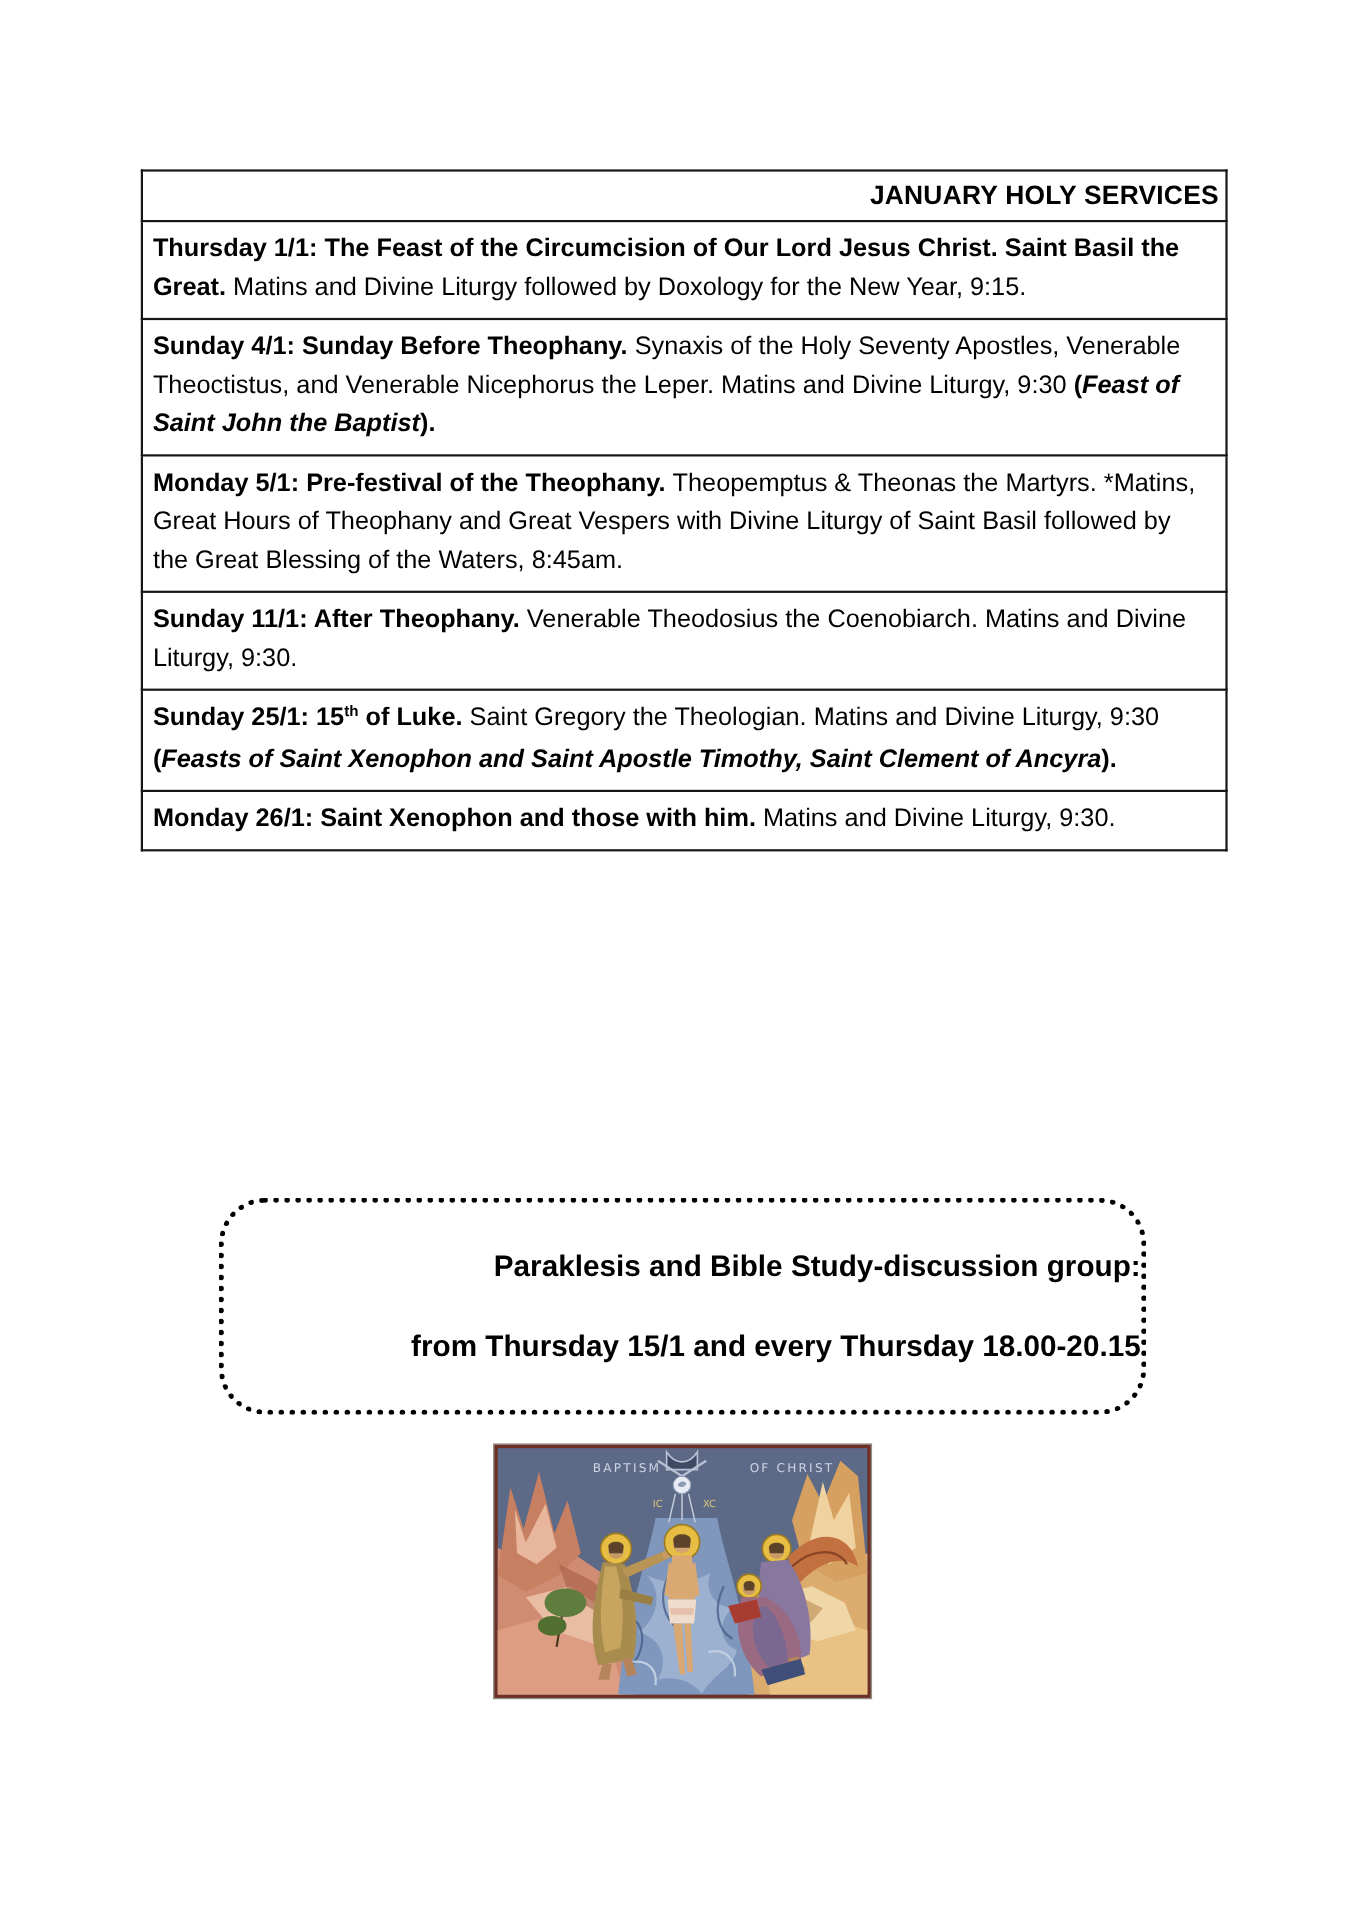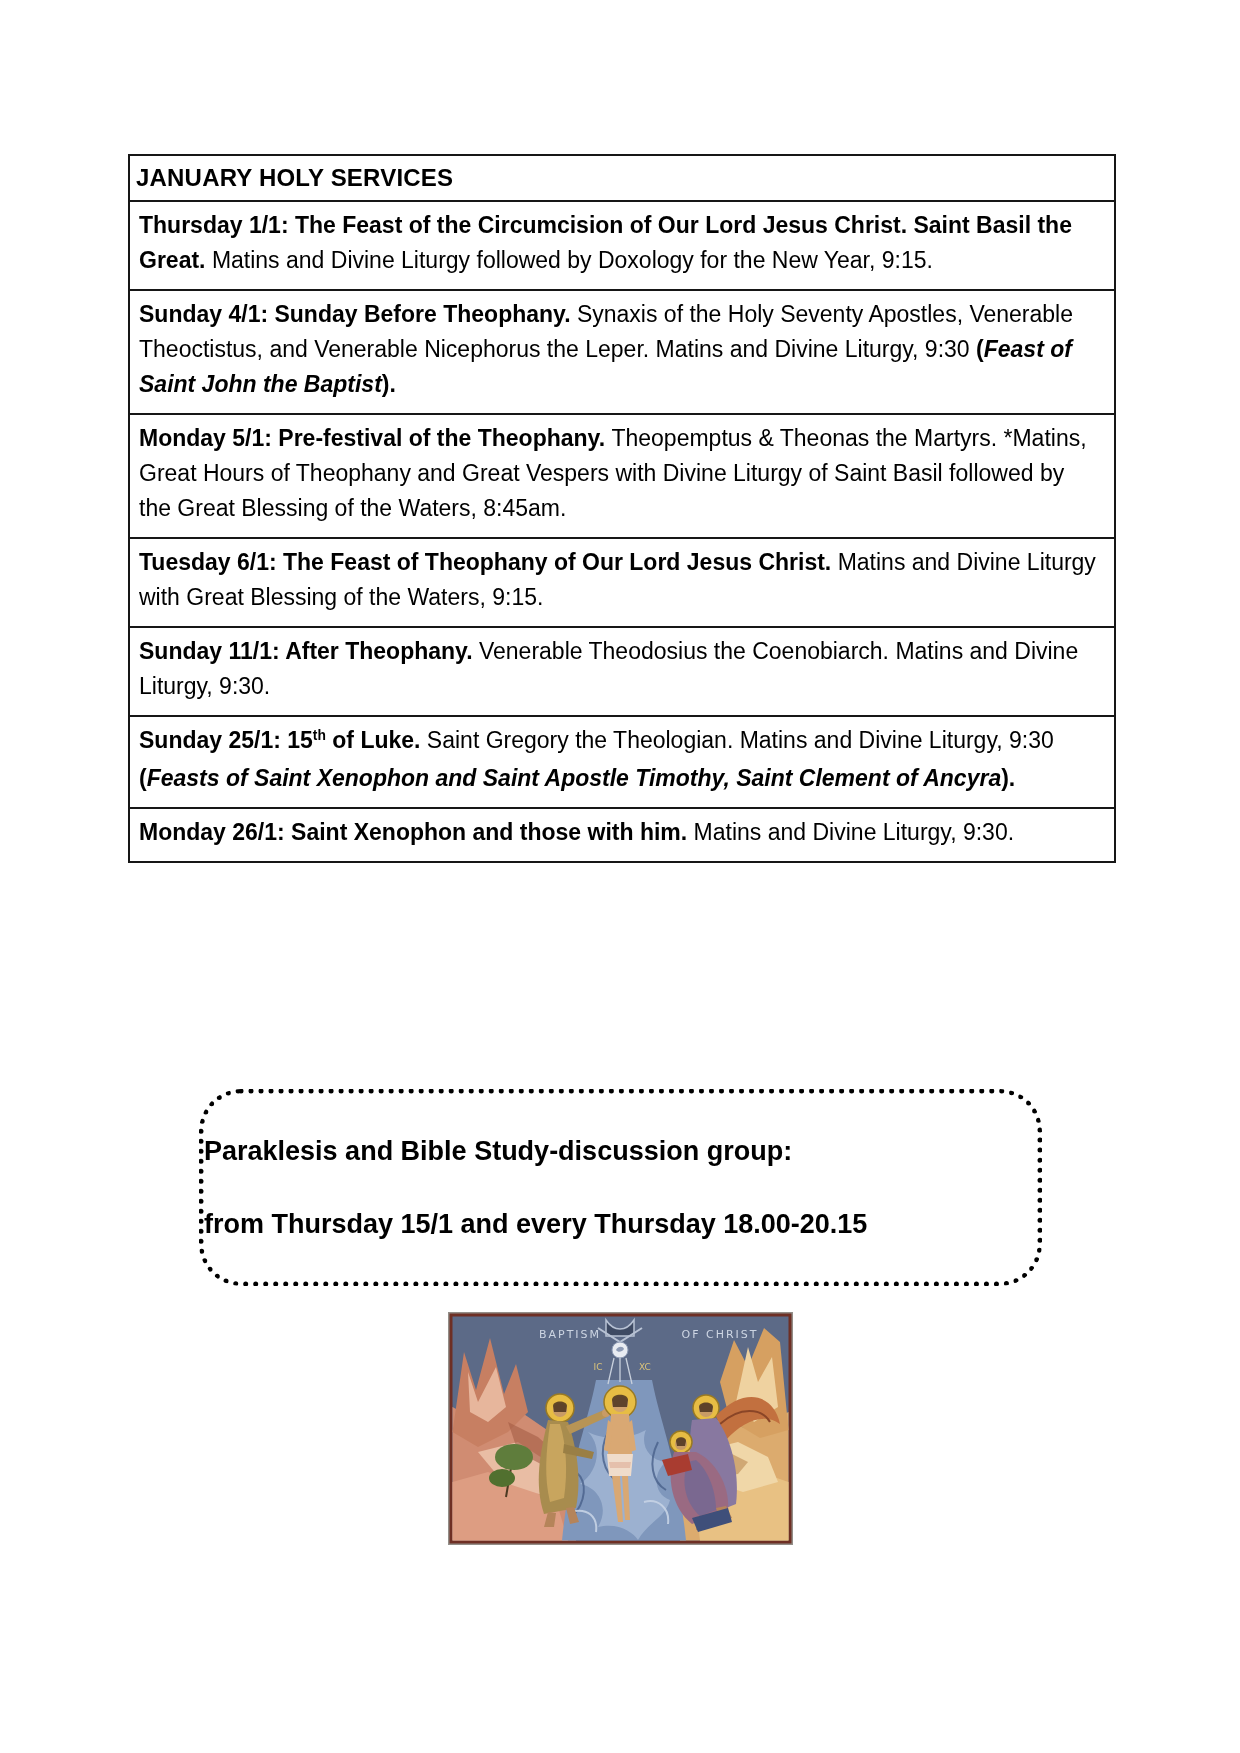--- a/index.html
+++ b/index.html
@@ -20,21 +20,21 @@
     table-layout:fixed;
   }
   .services-table th,
   .services-table td {
     border:2px solid #161616;
     background:#fff;
   }
   .services-table th {
     font-size:24px;
     font-weight:700;
-    text-align:left;
+    text-align:right;
     padding:8px 6px;
     letter-spacing:0.2px;
   }
   .services-table td {
     font-size:23px;
     line-height:35px;
     padding:6px 14px 11px 9px;
     text-align:left;
     vertical-align:top;
   }
@@ -52,21 +52,21 @@
   .notice-box {
     position:absolute;
     left:199px; top:1089px;
     width:843px; height:197px;
     box-sizing:border-box;
     border:5px dotted #000;
     border-radius:42px;
     display:flex;
     flex-direction:column;
     justify-content:center;
-    align-items:flex-start;
+    align-items:flex-end;
     gap:42px;
     background:#fff;
   }
   .notice-line {
     font-size:27px;
     font-weight:700;
     text-align:center;
   }
 
   
@@ -99,23 +99,20 @@
   </thead>
   <tbody id="service-rows">
       <tr>
         <td><span class="seg-b">Thursday 1/1: The Feast of the Circumcision of Our Lord Jesus Christ. Saint Basil the Great. </span><span class="seg-r">Matins and Divine Liturgy followed by Doxology for the New Year, 9:15.</span></td>
       </tr>
       <tr>
         <td><span class="seg-b">Sunday 4/1: Sunday Before Theophany. </span><span class="seg-r">Synaxis of the Holy Seventy Apostles, Venerable Theoctistus, and Venerable Nicephorus the Leper. Matins and Divine Liturgy, 9:30 </span><span class="seg-b">(</span><span class="seg-bi">Feast of Saint John the Baptist</span><span class="seg-b">).</span></td>
       </tr>
       <tr>
         <td><span class="seg-b">Monday 5/1: Pre-festival of the Theophany. </span><span class="seg-r">Theopemptus &amp; Theonas the Martyrs. *Matins, Great Hours of Theophany and Great Vespers with Divine Liturgy of Saint Basil followed by the Great Blessing of the Waters, 8:45am.</span></td>
-      </tr>
-      <tr>
-        <td><span class="seg-b">Tuesday 6/1: The Feast of Theophany of Our Lord Jesus Christ. </span><span class="seg-r">Matins and Divine Liturgy with Great Blessing of the Waters, 9:15.</span></td>
       </tr>
       <tr>
         <td><span class="seg-b">Sunday 11/1: After Theophany. </span><span class="seg-r">Venerable Theodosius the Coenobiarch. Matins and Divine Liturgy, 9:30.</span></td>
       </tr>
       <tr>
         <td><span class="seg-b">Sunday 25/1: 15</span><span class="seg-bsup">th</span><span class="seg-b"> of Luke. </span><span class="seg-r">Saint Gregory the Theologian. Matins and Divine Liturgy, 9:30 </span><span class="seg-b">(</span><span class="seg-bi">Feasts of Saint Xenophon and Saint Apostle Timothy, Saint Clement of Ancyra</span><span class="seg-b">).</span></td>
       </tr>
       <tr>
         <td><span class="seg-b">Monday 26/1: Saint Xenophon and those with him. </span><span class="seg-r">Matins and Divine Liturgy, 9:30.</span></td>
       </tr>

